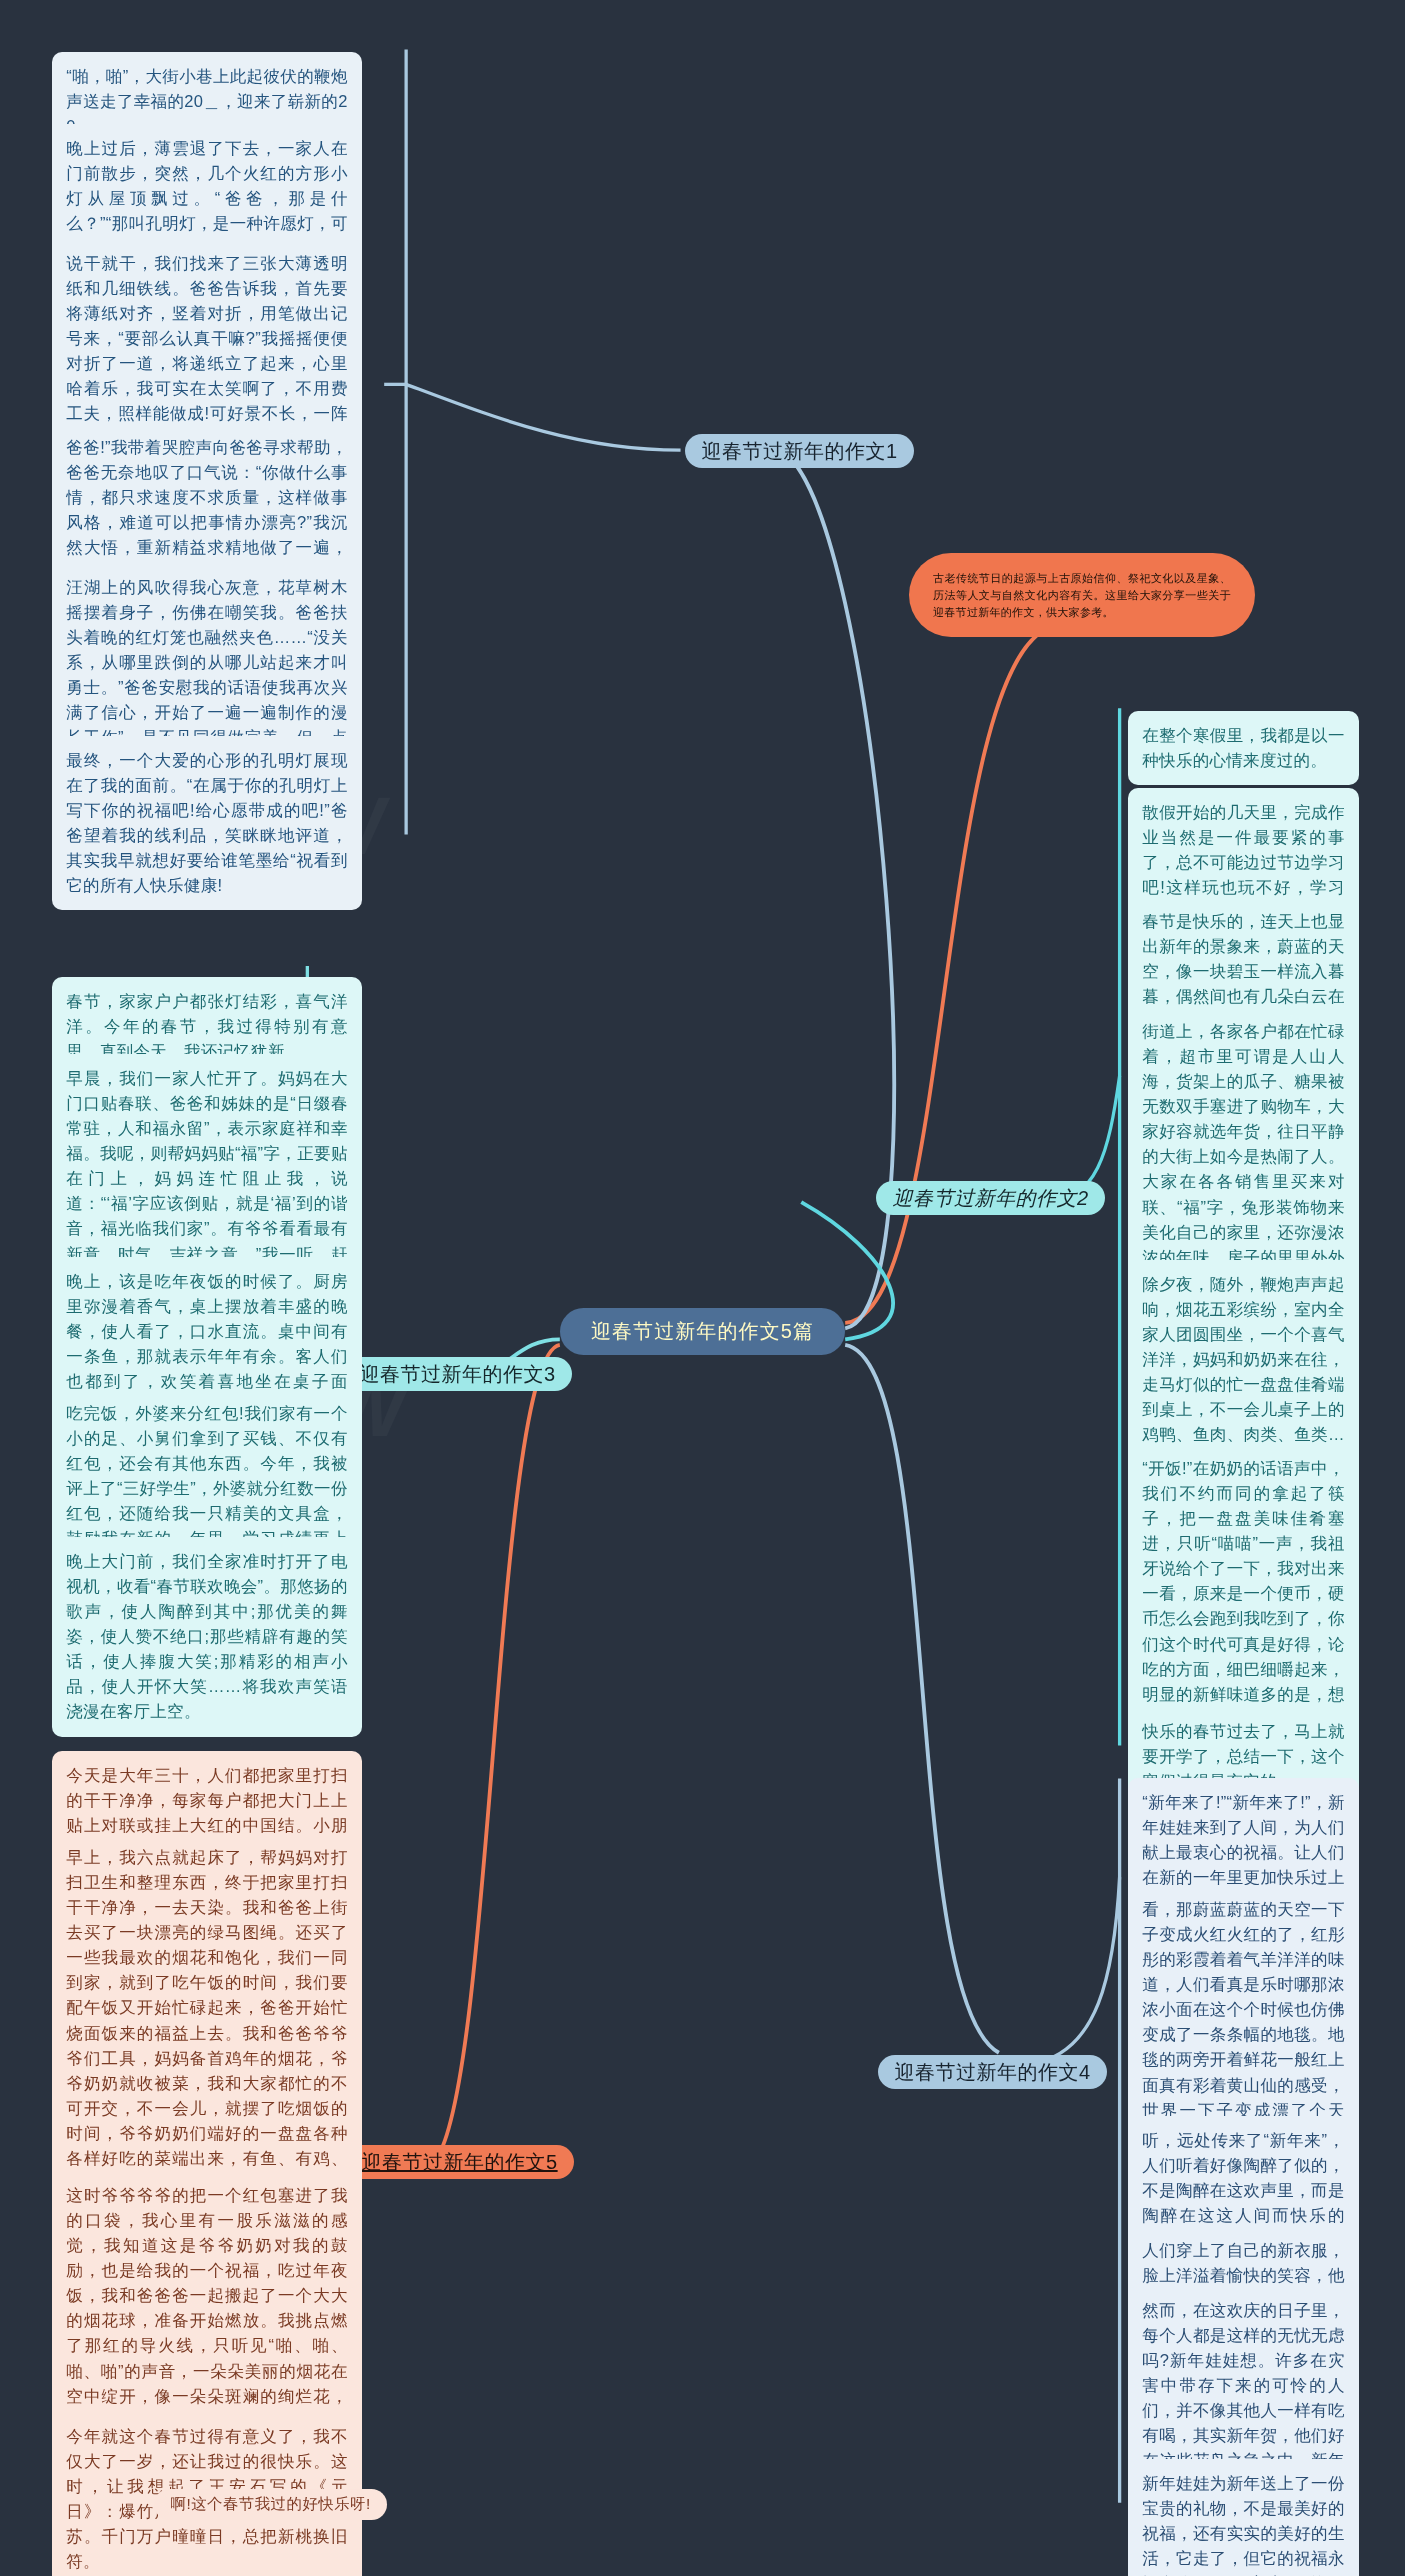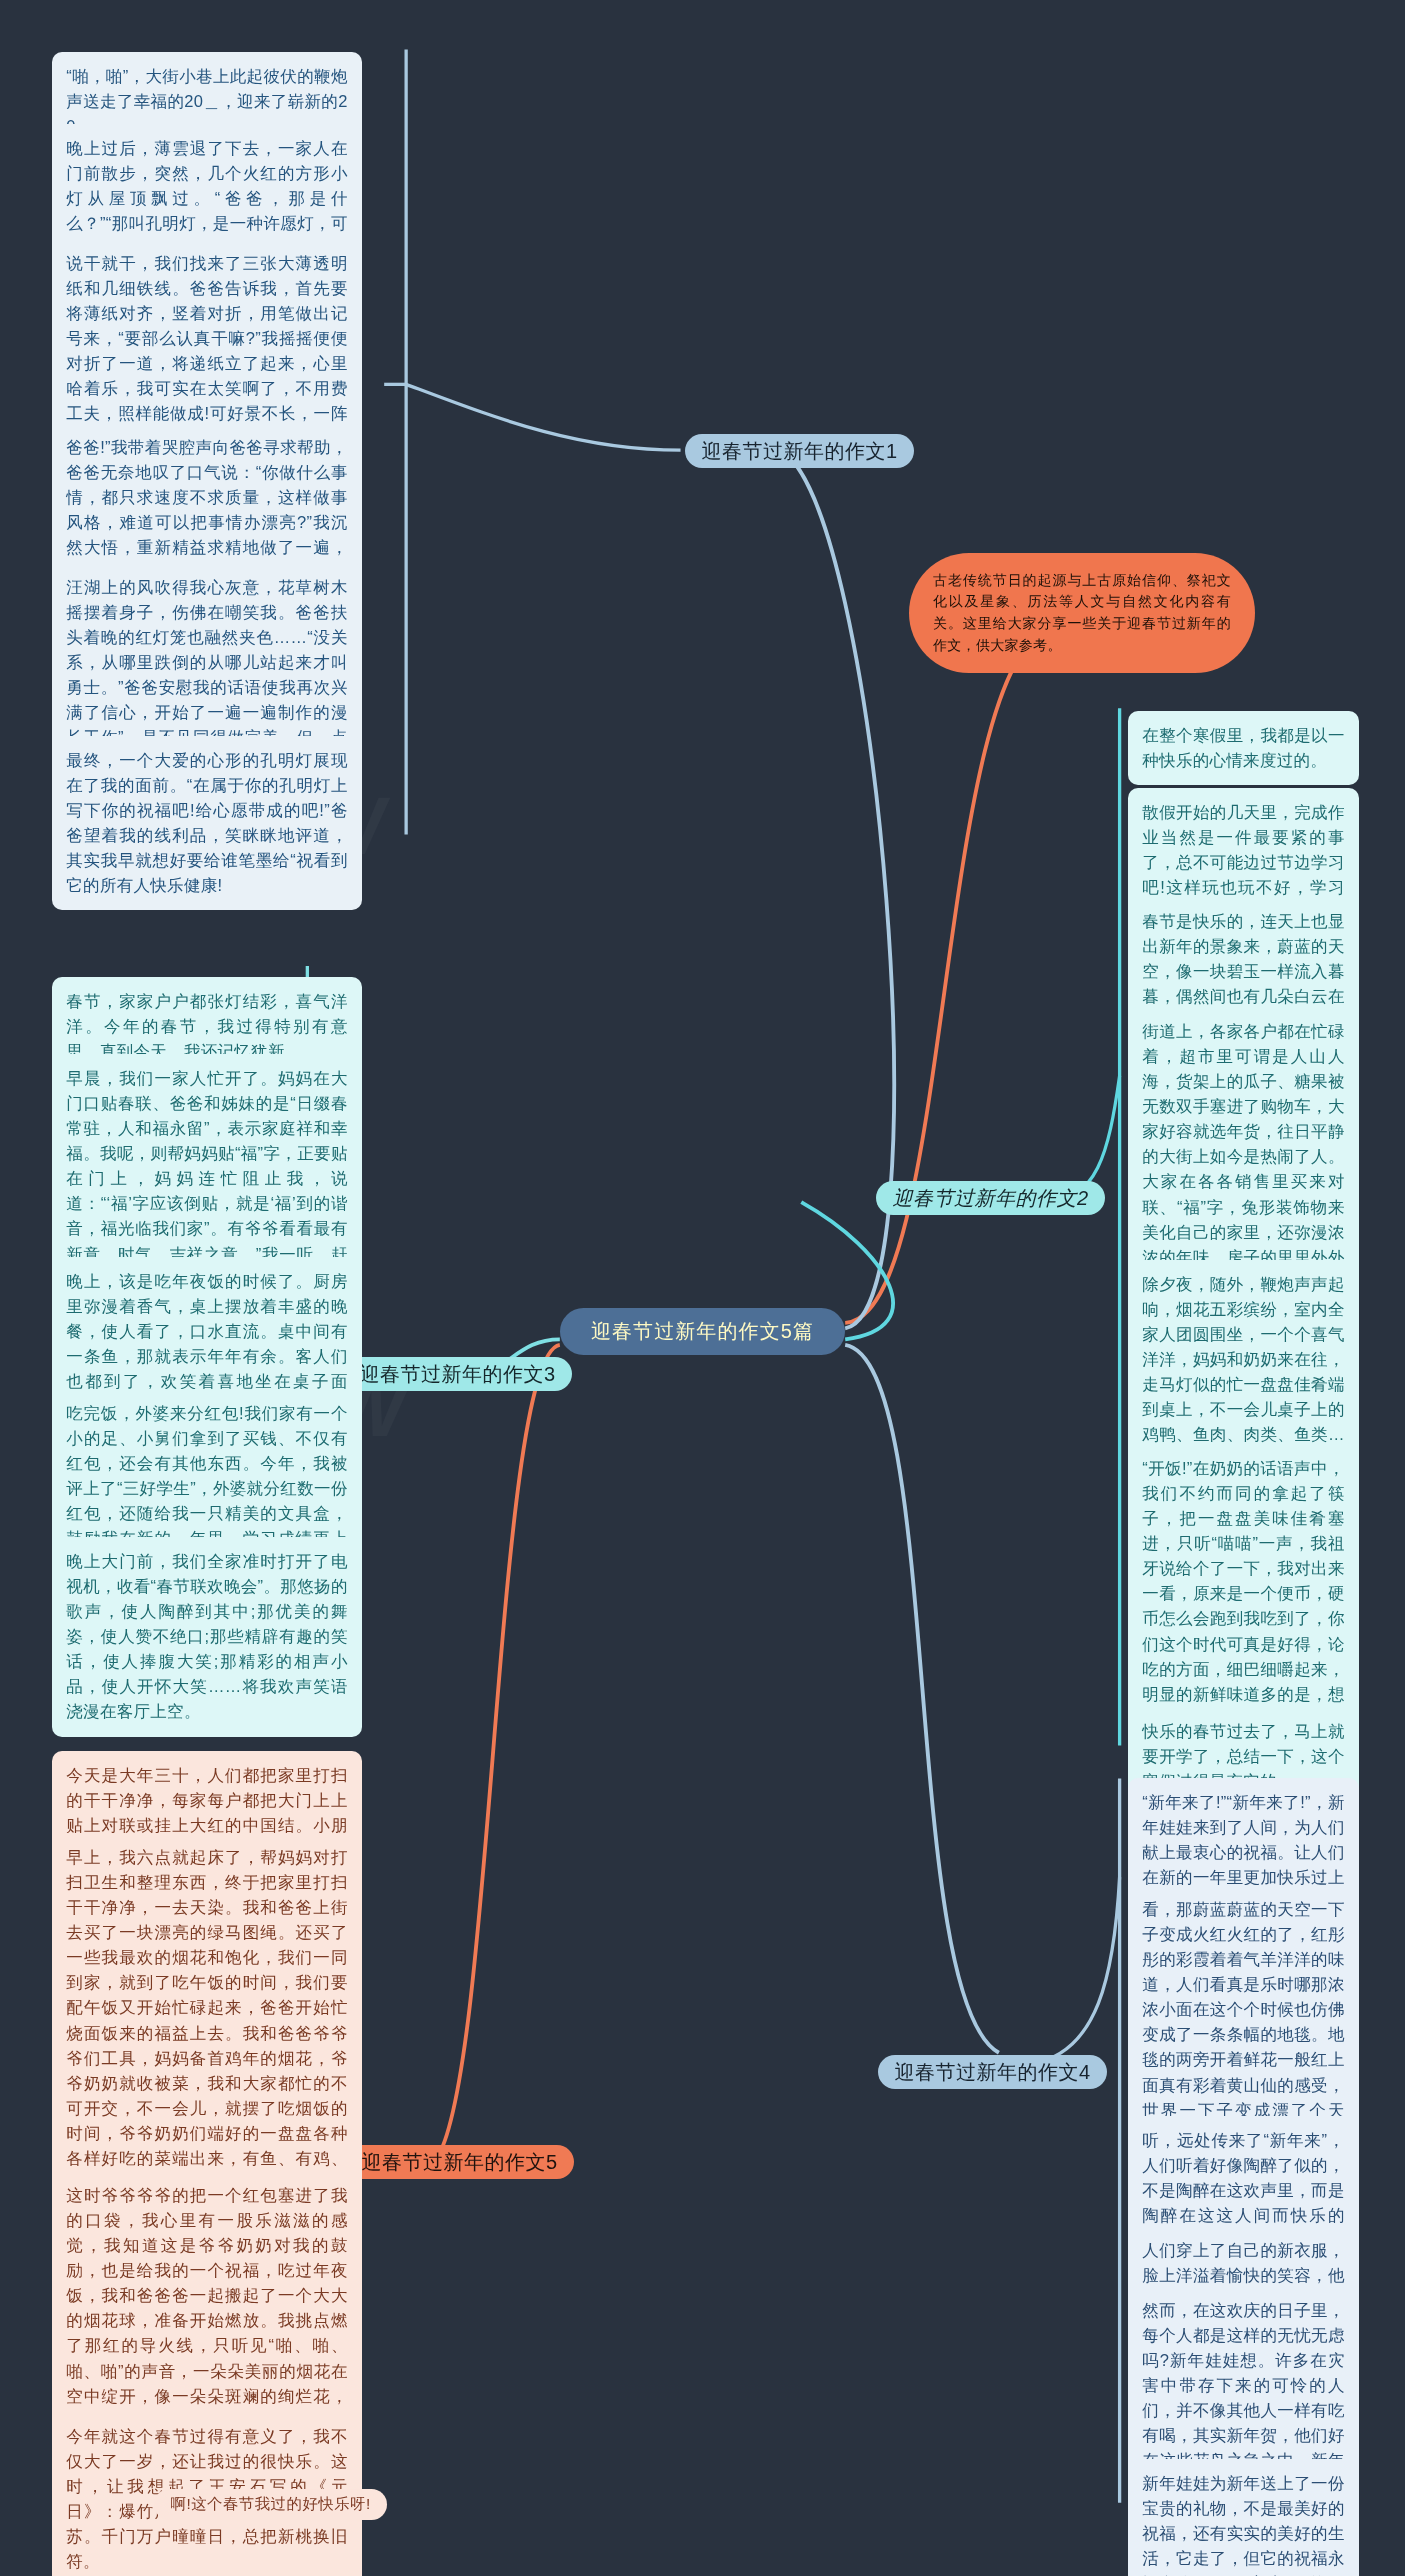--- a/index.html
+++ b/index.html
@@ -86,21 +86,21 @@
   
   #intro-node {
     position: absolute;
     left: 909px;
     top: 553px;
     width: 346px;
     border-radius: 548px;
     background: #f0764e;
     color: #1d1008;
     padding: 16.5px 24px;
-    font-size: 14px;
+    font-size: 11px;
     line-height: 1.55;
     letter-spacing: 0.3px;
     text-align: justify;
     word-break: break-all;
   }
 </style>
 </head>
 <body>
 
 <div id="canvas">
@@ -140,21 +140,21 @@
   <div class="watermark" style="left:329px;top:1361px;">W</div>
 
   <div id="root-node">迎春节过新年的作文5篇</div>
 
   <div id="intro-node">古老传统节日的起源与上古原始信仰、祭祀文化以及星象、历法等人文与自然文化内容有关。这里给大家分享一些关于迎春节过新年的作文，供大家参考。</div>
 
   <div class="pill lightblue" style="left:685px;top:434px;">迎春节过新年的作文1</div>
   <div class="pill teal" style="left:876px;top:1181px;font-style:italic;">迎春节过新年的作文2</div>
   <div class="pill teal" style="left:343px;top:1357px;">迎春节过新年的作文3</div>
   <div class="pill lightblue" style="left:878px;top:2055px;">迎春节过新年的作文4</div>
-  <div class="pill orange" style="left:345px;top:2145px;">迎春节过新年的作文5</div>
+  <div class="pill orange" style="left:345px;top:2145px;text-decoration:underline;">迎春节过新年的作文5</div>
 
   <div class="card blue" style="left:52px;top:52px;width:310px;">“啪，啪”，大街小巷上此起彼伏的鞭炮声送走了幸福的20＿，迎来了崭新的20＿。</div>
   <div class="card blue" style="left:52px;top:124px;width:310px;">晚上过后，薄雲退了下去，一家人在门前散步，突然，几个火红的方形小灯从屋顶飘过。“爸爸，那是什么？”“那叫孔明灯，是一种许愿灯，可以送走去年的遗憾，带来新年的祝福。”爸爸定了定神，我们也来做一个吧!</div>
   <div class="card blue" style="left:52px;top:239px;width:310px;">说干就干，我们找来了三张大薄透明纸和几细铁线。爸爸告诉我，首先要将薄纸对齐，竖着对折，用笔做出记号来，“要部么认真干嘛?”我摇摇便便对折了一道，将递纸立了起来，心里哈着乐，我可实在太笑啊了，不用费工夫，照样能做成!可好景不长，一阵凉人的寒风呼来，我的“四不像灯”没漂又翻，怎能抵抗住猛烈的狂风呢?一眨眼的工夫，灯卷到了树梢上去了。</div>
   <div class="card blue" style="left:52px;top:423px;width:310px;">爸爸!”我带着哭腔声向爸爸寻求帮助，爸爸无奈地叹了口气说：“你做什么事情，都只求速度不求质量，这样做事风格，难道可以把事情办漂亮?”我沉然大悟，重新精益求精地做了一遍，可效果也不见得理想啊，爸爸把浆糊纸涨吸炮，把装浆糊的腔子打翻啊……这样的情况屡屡出现。</div>
   <div class="card blue" style="left:52px;top:563px;width:310px;">汪湖上的风吹得我心灰意，花草树木摇摆着身子，伤佛在嘲笑我。爸爸扶头着晚的红灯笼也融然夹色……“没关系，从哪里跌倒的从哪儿站起来才叫勇士。”爸爸安慰我的话语使我再次兴满了信心，开始了一遍一遍制作的漫长工作”，是不见同得做完美，但一点一点都有了明显的进步，母亲质疑，我的心则提有多喜滋滋了。</div>
   <div class="card blue" style="left:52px;top:736px;width:310px;">最终，一个大爱的心形的孔明灯展现在了我的面前。“在属于你的孔明灯上写下你的祝福吧!给心愿带成的吧!”爸爸望着我的线利品，笑眯眯地评道，其实我早就想好要给谁笔墨给“祝看到它的所有人快乐健康!</div>
 
   <div class="card teal" style="left:52px;top:977px;width:310px;">春节，家家户户都张灯结彩，喜气洋洋。今年的春节，我过得特别有意思。直到今天，我还记忆犹新。</div>
   <div class="card teal" style="left:52px;top:1054px;width:310px;">早晨，我们一家人忙开了。妈妈在大门口贴春联、爸爸和姊妹的是“日缀春常驻，人和福永留”，表示家庭祥和幸福。我呢，则帮妈妈贴“福”字，正要贴在门上，妈妈连忙阻止我，说道：“‘福’字应该倒贴，就是‘福’到的谐音，福光临我们家”。有爷爷看看最有新意。时气，吉祥之意。”我一听，赶紧把“福”字倒贴了。爸爸也在精心准备，挂起了一盏盏红灯笼。我想：以后过年这不就代表着我们祖国的面貌在日新月异地变化着吗?</div>

